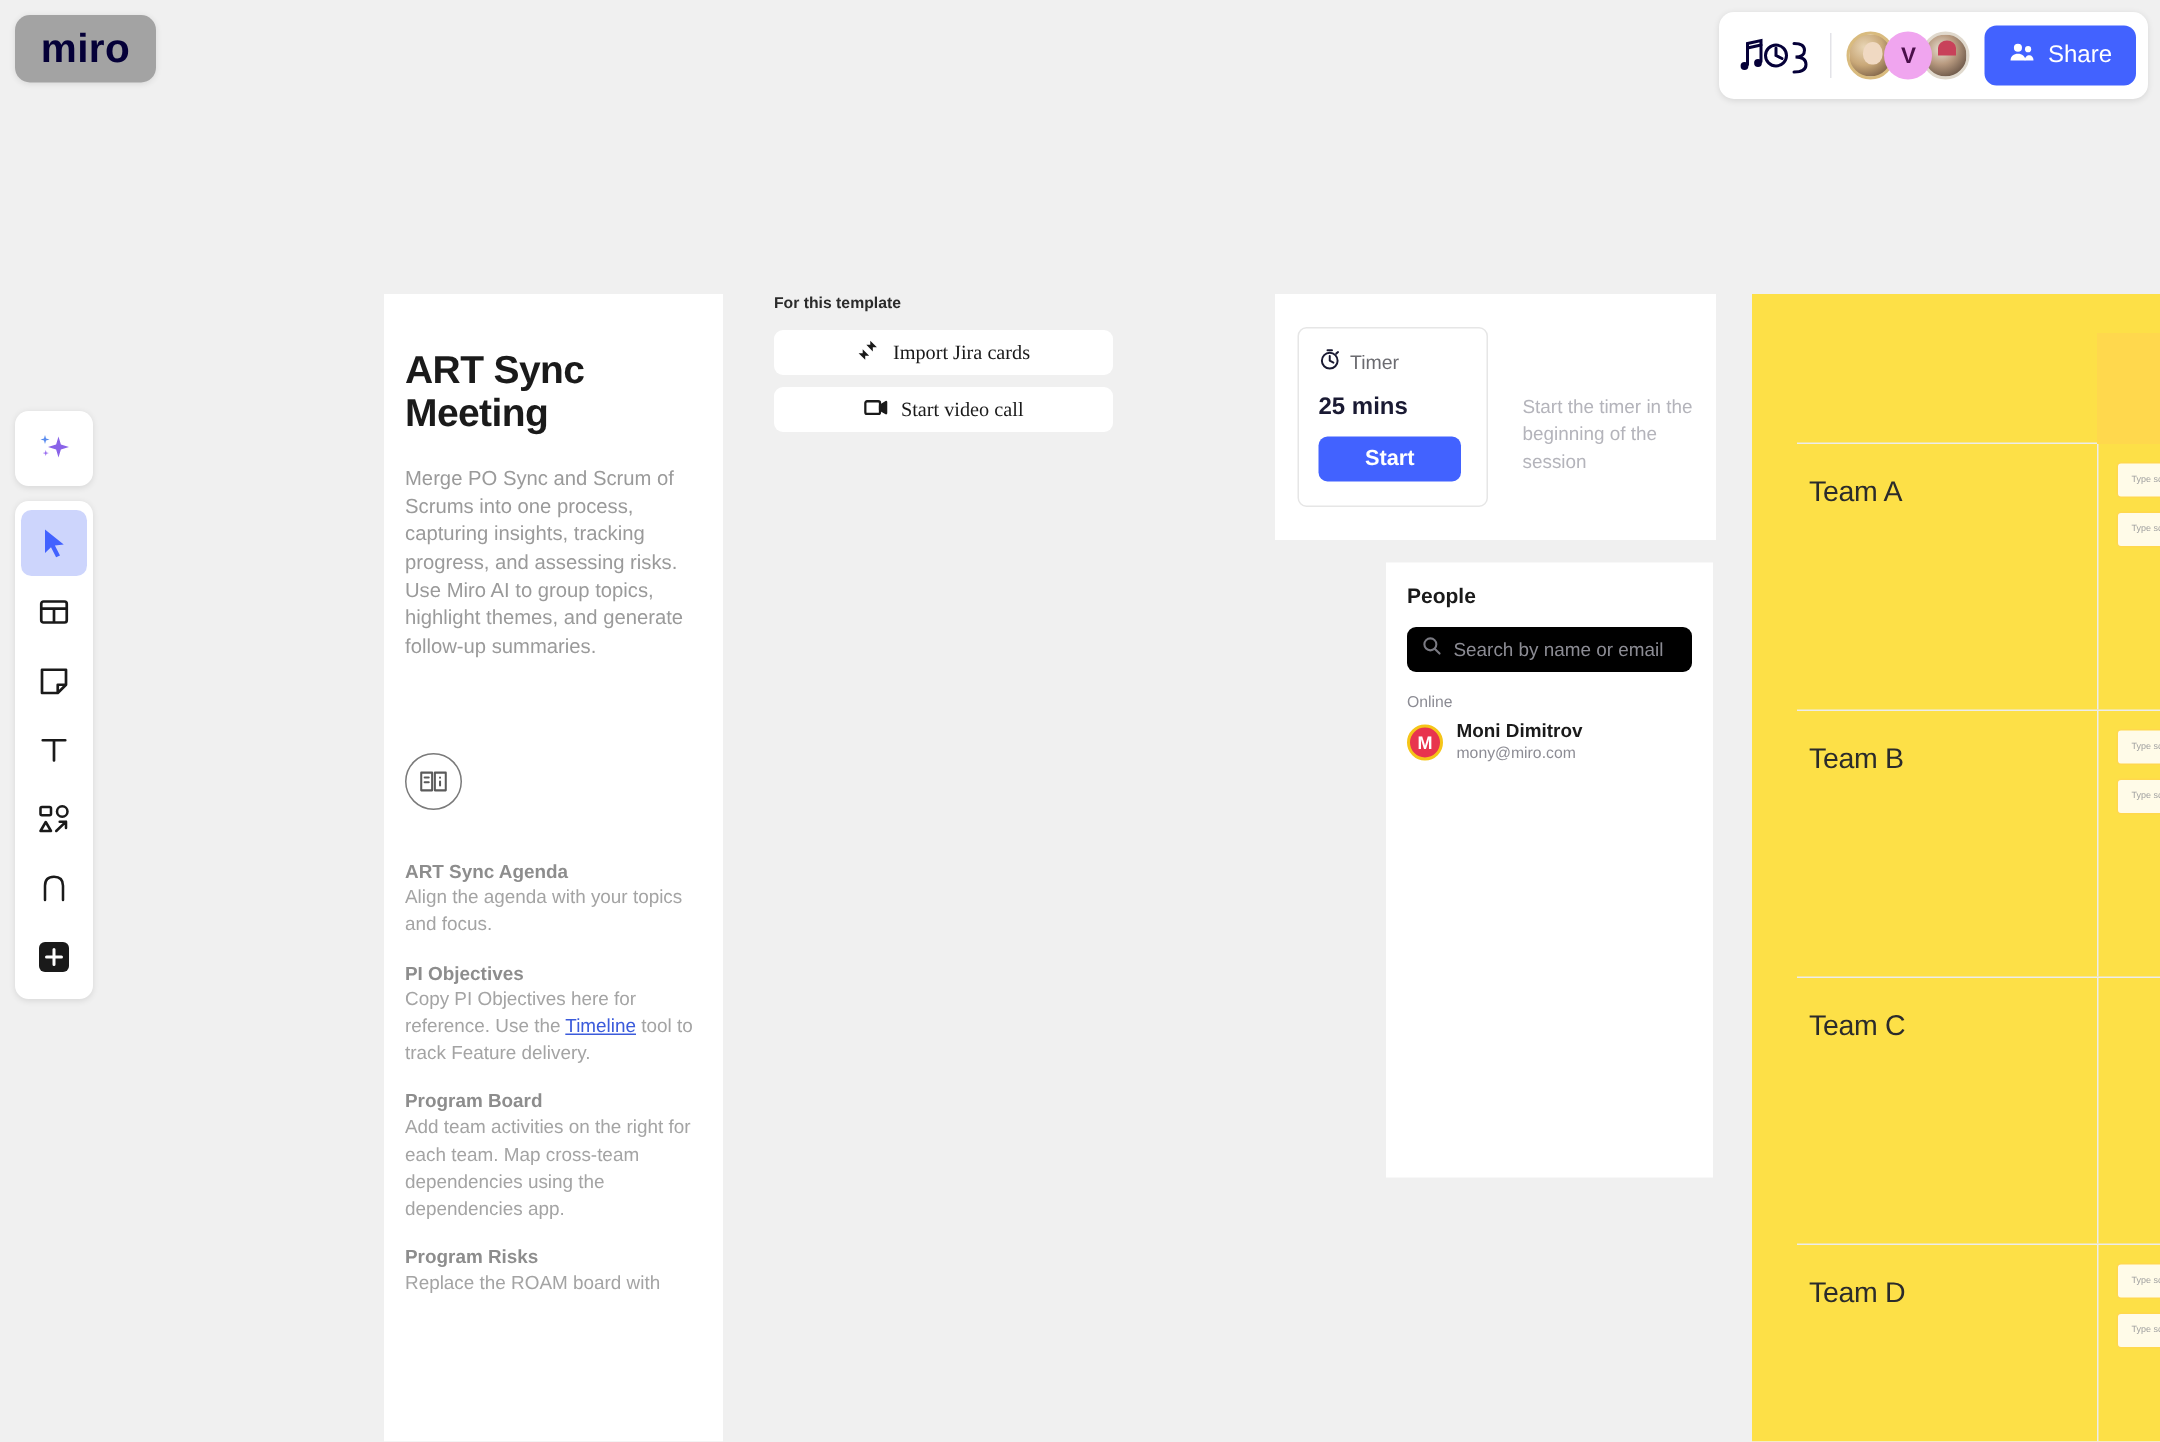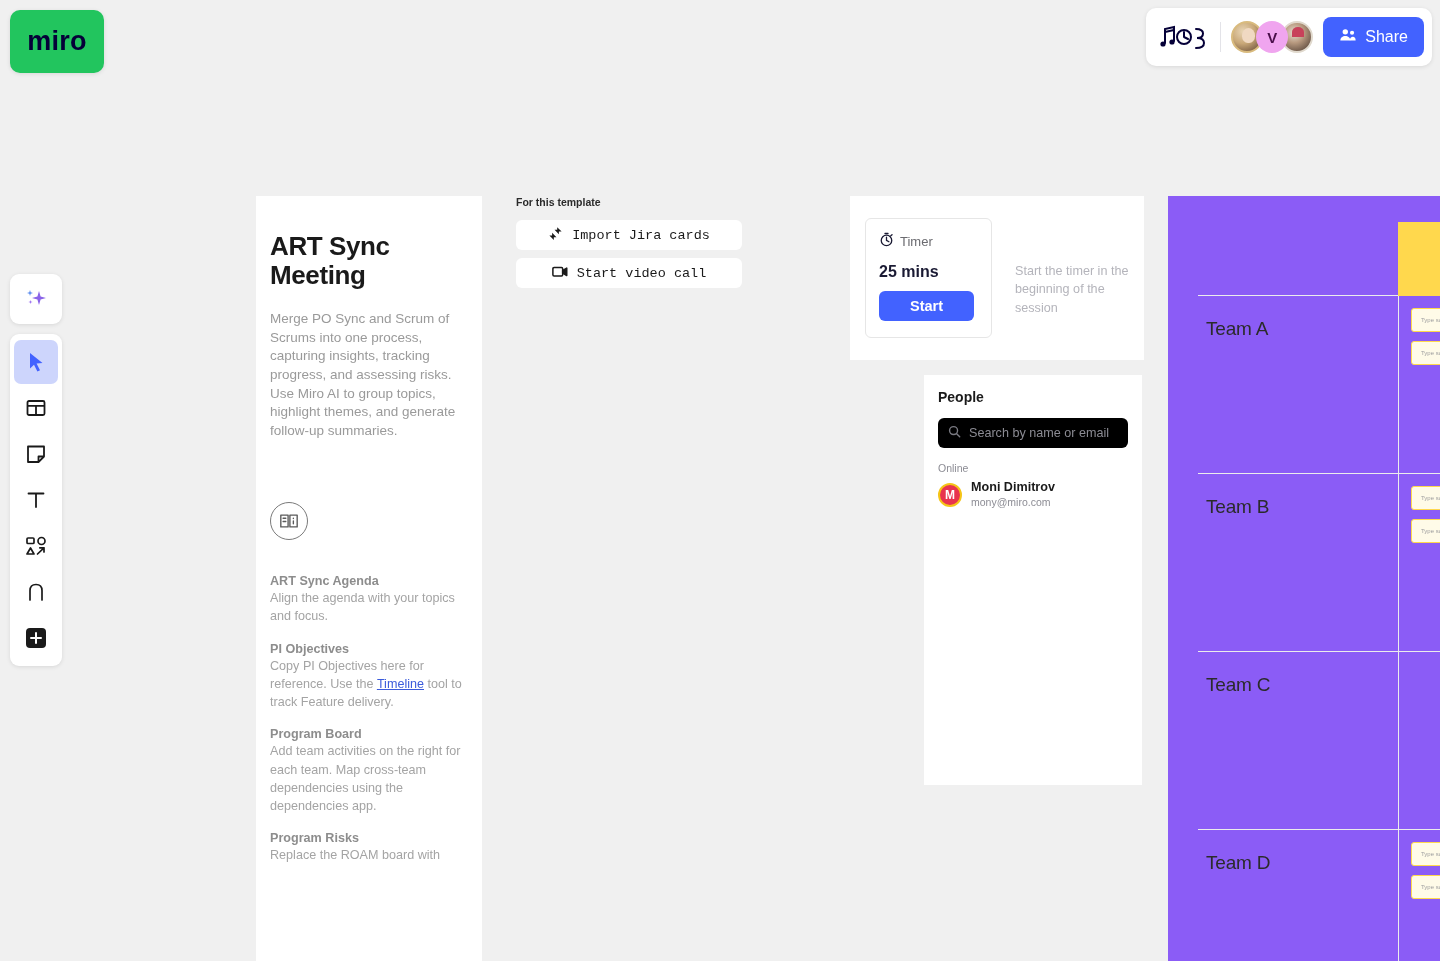--- a/index.html
+++ b/index.html
@@ -7,22 +7,22 @@
     width: 1440px; height: 961px;
     background: #f0f0f0;
     font-family: "Liberation Sans", sans-serif;
     overflow: hidden;
     position: relative;
   }
 
   
   .logo-box {
     position: absolute; left: 10px; top: 10px;
-    width: 94px; height: 63px;
-    background: #22c55e; border-radius: 10px;
+    width: 94px; height: 45px;
+    background: #a3a3a3; border-radius: 10px;
     display: flex; align-items: center; justify-content: center;
     box-shadow: 0 1px 4px rgba(0,0,0,.10);
   }
   .logo-text {
     font-size: 27px; font-weight: 700; color: #050038;
     letter-spacing: .3px;
   }
 
   
   .topbar {
@@ -104,21 +104,21 @@
   .sect a { color: #3b5bdb; text-decoration: underline; }
 
   
   .tmpl { position: absolute; left: 516px; top: 196px; width: 230px; }
   .tmpl-label { font-size: 10.5px; font-weight: 700; color: #2b2b2b; margin-bottom: 12px; }
   .tmpl-btn {
     width: 226px; height: 30px; background: #fff; border: none;
     border-radius: 6px; margin-bottom: 8px;
     display: flex; align-items: center; justify-content: center; gap: 9px;
     font-size: 13.5px; color: #1a1a1a; cursor: pointer;
-    font-family: Liberation Mono, monospace;
+    font-family: Liberation Serif, serif;
     text-align: center;
   }
 
   
   .timer-frame { left: 850px; top: 196px; width: 294px; height: 164px; }
   .timer-card {
     position: absolute; left: 15px; top: 22px;
     width: 127px; height: 120px; background: #fff;
     border: 1px solid #e6e6e6; border-radius: 6px;
     padding: 13px 13px 0 13px;
@@ -155,21 +155,21 @@
   .person-av {
     width: 24px; height: 24px; border-radius: 50%;
     background: #e8344e; border: 2px solid #f5c518;
     display:flex;align-items:center;justify-content:center;
     color:#fff; font-size:12px; font-weight:700;
   }
   .person-name { font-size: 12.6px; font-weight: 700; color: #1a1a1a; line-height:1.25;}
   .person-mail { font-size: 10.5px; color: #8c8c94; line-height:1.3;}
 
   
-  .board { position: absolute; left: 1168px; top: 196px; width: 272px; height: 765px; background: #8b5cf6; overflow: hidden; }
+  .board { position: absolute; left: 1168px; top: 196px; width: 272px; height: 765px; background: #fde047; overflow: hidden; }
   .board-inner { position: absolute; left: 30px; top: 26px; width: 330px; }
   .brow { display: flex; border-bottom: 1px solid #ececec; }
   .bcell-label { width: 200px; padding: 22px 0 0 8px; }
   .bcell-label .tname { font-size: 19px; color: #2b2b2b; letter-spacing: -.2px; }
   .bcell-col { width: 130px; border-left: 1px solid #ececec; padding: 12px 0 0 12px; }
   .brow.head { height: 74px; border-bottom: 1px solid #ececec; }
   .brow.head .bcell-col {
     background: #ffd84d; border-left: none;
     height: 74px; display: flex; align-items: center; justify-content: center;
     font-size: 17px; font-weight: 500; color: #1a1a1a;

